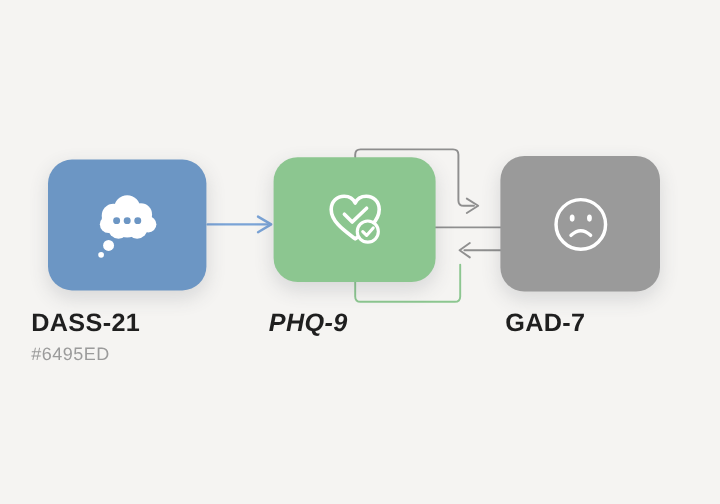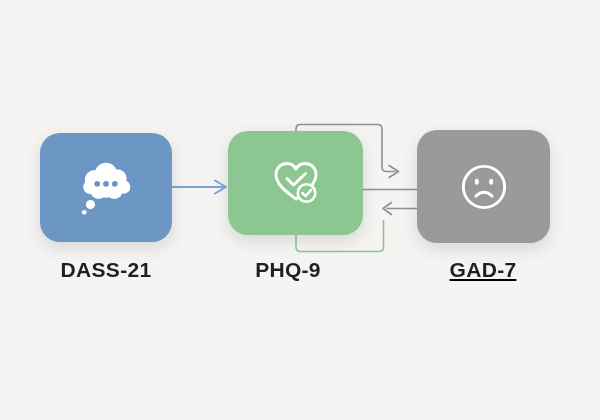--- a/index.html
+++ b/index.html
@@ -42,25 +42,24 @@
   .icon-stroke {
     fill: none;
     stroke: #ffffff;
     stroke-linecap: round;
     stroke-linejoin: round;
   }
 
   .node-label {
     position: absolute;
     width: 160px;
-    text-align: center;
   }
   .label-dass21 { left: 26px;  top: 258px; }
-  .label-phq9   { left: 208px; top: 258px; }
-  .label-gad7   { left: 403px; top: 258px; text-decoration: underline; }
+  .label-phq9   { left: 224px; top: 258px; font-style: italic; }
+  .label-gad7   { left: 421px; top: 258px; }
 
   .node-title {
     font-size: 21px;
     font-weight: 700;
     letter-spacing: 0.3px;
     color: #1f1f1f;
     line-height: 24px;
   }
   .node-subtitle {
     margin-top: 5px;
@@ -131,20 +130,21 @@
     <svg width="48" height="48" viewBox="0 0 50 50" data-name="sad-face-icon">
       <circle cx="25" cy="25" r="21.5" class="icon-stroke" stroke-width="3"></circle>
       <ellipse cx="17.5" cy="19.5" rx="2.1" ry="3.1" fill="#ffffff"></ellipse>
       <ellipse cx="32.5" cy="19.5" rx="2.1" ry="3.1" fill="#ffffff"></ellipse>
       <path class="icon-stroke" stroke-width="3" d="M16.5 34.5 Q25 26.5 33.5 34.5"></path>
     </svg>
   </div>
 
   <div class="node-label label-dass21" data-name="node-dass21-label">
     <div class="node-title" data-name="node-dass21-title">DASS-21</div>
+    <div class="node-subtitle" data-name="node-dass21-color-code">#6495ED</div>
   </div>
   <div class="node-label label-phq9" data-name="node-phq9-label">
     <div class="node-title" data-name="node-phq9-title">PHQ-9</div>
   </div>
   <div class="node-label label-gad7" data-name="node-gad7-label">
     <div class="node-title" data-name="node-gad7-title">GAD-7</div>
   </div>
 
 </div>
 

